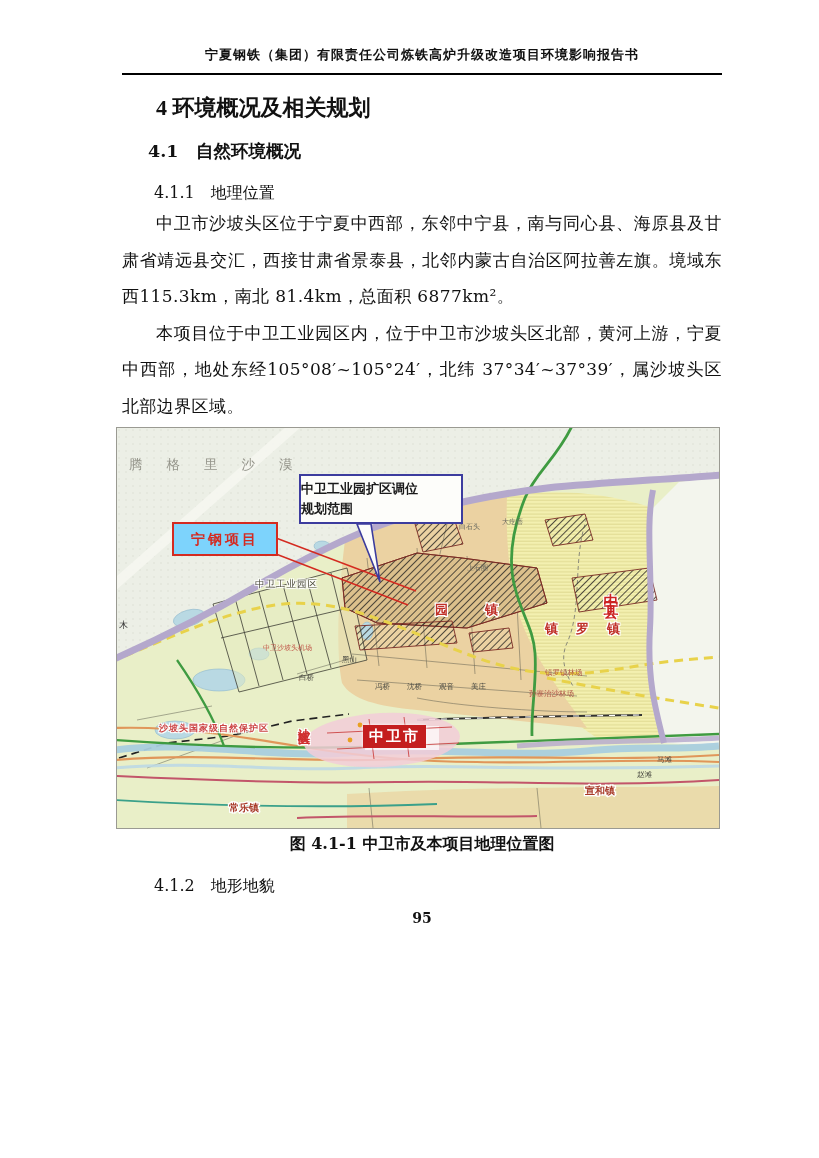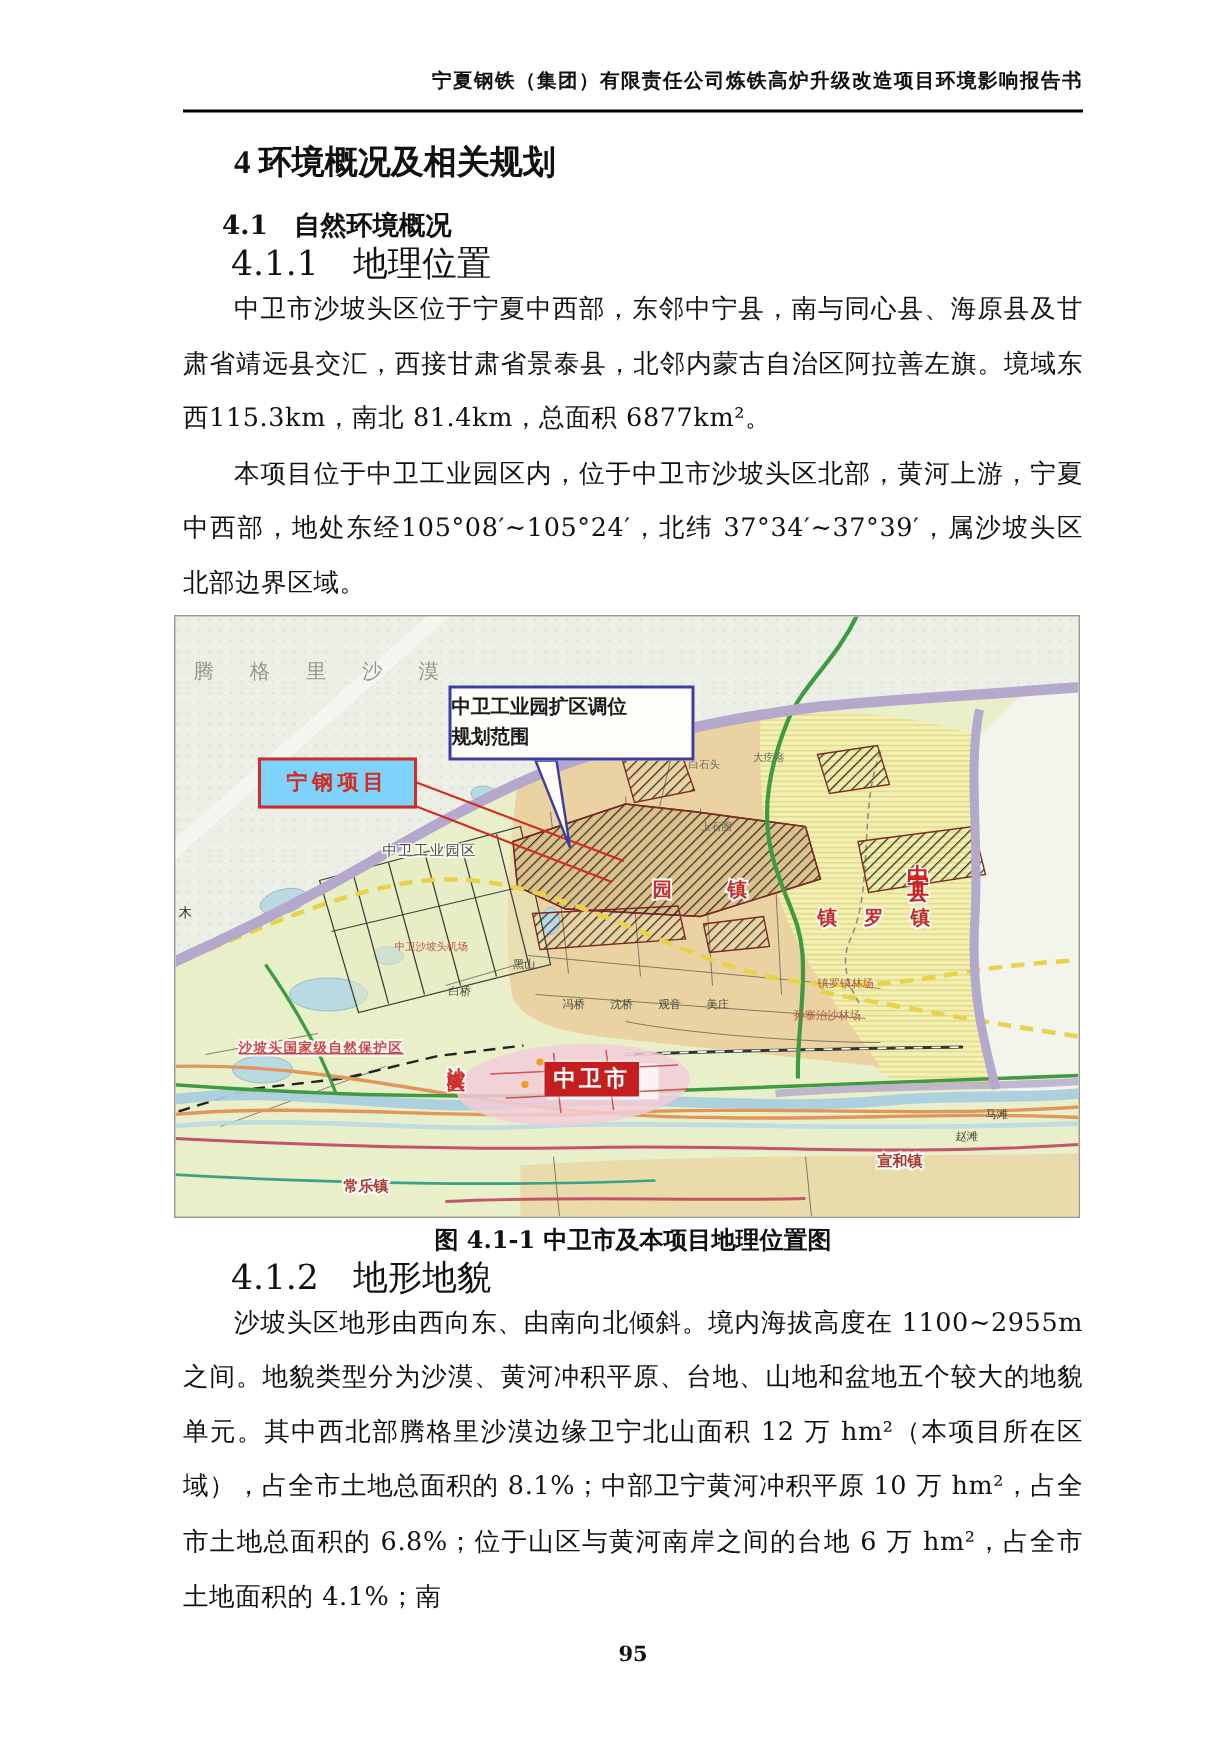--- a/index.html
+++ b/index.html
@@ -2,27 +2,27 @@
 <html style="--callout-blue: #3c3c9e; --callout-red: #d42a20; --city-red: #c41e1e; --boundary-purple: #b4a8cc; --road-green: #3f9b41; --road-yellow: #e8d24a; --water-blue: #a9cede;"><head>
 <meta charset="utf-8">
 <style>
   html,body { margin:0; padding:0; background:#ffffff; }
   .page {
     position:relative; width:819px; height:1158px; background:#ffffff;
     overflow:hidden; font-family:"DejaVu Serif","Liberation Serif",serif; color:#111;
   }
   .content { width:600px; margin-left:122px; }
   .running-header {
-    padding-top:46px; text-align:right; font-size:13px; font-weight:700;
+    padding-top:46px; text-align:center; font-size:13px; font-weight:700;
     letter-spacing:1px; line-height:18px;
   }
   .header-rule { border-bottom:2.5px solid #000; margin-top:9px; }
   .chapter-title { margin-top:18px; padding-left:34px; font-size:22px; font-weight:700; line-height:30px;font-family:Liberation Serif, serif; }
   .section-title { margin-top:16px; padding-left:26px; font-size:17.5px; font-weight:700; line-height:24px; }
-  .subsection-title { margin-top:1px; padding-left:32px; font-size:23px; font-weight:400; line-height:24px; }
+  .subsection-title { margin-top:18px; padding-left:32px; font-size:16px; font-weight:400; line-height:24px; }
   p.body {
     margin:0; font-size:17px; line-height:36.6px; text-align:justify;
     text-indent:2em; letter-spacing:0.4px;
   }
   p.body.tight { line-height:28px; }
   .figure-caption { margin-top:3px; text-align:center; font-size:16px; font-weight:600; line-height:24px; }
   .page-number { margin-top:12px; text-align:center; font-size:14px; font-weight:700; }
 
   
   .map {
@@ -52,21 +52,21 @@
   }
   .district-label {
     left:178px; top:290px; writing-mode:vertical-rl; color:#d03030;
     font-size:12px; font-weight:700; letter-spacing:2px;
   }
   .county-label {
     left:484px; top:153px; writing-mode:vertical-rl; color:#cc2222;
     font-size:14.5px; font-weight:700; letter-spacing:6px;
   }
   .zhenluo-label { left:428px; top:192px; font-size:13px; font-weight:700; color:#c03028; letter-spacing:18px; }
-  .reserve-label { left:42px; top:281px; font-size:9px; font-weight:700; color:#cc4444; letter-spacing:1px;text-decoration:underline; }
+  .reserve-label { left:42px; top:294px; font-size:9px; font-weight:700; color:#cc4444; letter-spacing:1px; }
 </style>
 </head>
 <body>
 
 <div class="page">
   <div class="content">
 
     <div class="running-header">宁夏钢铁（集团）有限责任公司炼铁高炉升级改造项目环境影响报告书</div>
     <div class="header-rule"></div>
 
@@ -251,17 +251,16 @@
       <div class="m-label park-label halo">中卫工业园区</div>
       <div class="m-label city-box">中卫市</div>
       <div class="m-label district-label halo">沙坡头区</div>
       <div class="m-label county-label halo">中宁县</div>
       <div class="m-label zhenluo-label halo">镇罗镇</div>
       <div class="m-label reserve-label halo">沙坡头国家级自然保护区</div>
     </div>
 
     <div class="figure-caption">图 4.1-1 中卫市及本项目地理位置图</div>
     <div class="subsection-title">4.1.2　地形地貌</div>
-    <p class="body">沙坡头区地形由西向东、由南向北倾斜。境内海拔高度在 1100~2955m 之间。地貌类型分为沙漠、黄河冲积平原、台地、山地和盆地五个较大的地貌单元。其中西北部腾格里沙漠边缘卫宁北山面积 12 万 hm²（本项目所在区域），占全市土地总面积的 8.1%；中部卫宁黄河冲积平原 10 万 hm²，占全市土地总面积的 6.8%；位于山区与黄河南岸之间的台地 6 万 hm²，占全市土地面积的 4.1%；南</p>
 
     <div class="page-number">95</div>
   </div>
 </div>
 
 </body></html>

